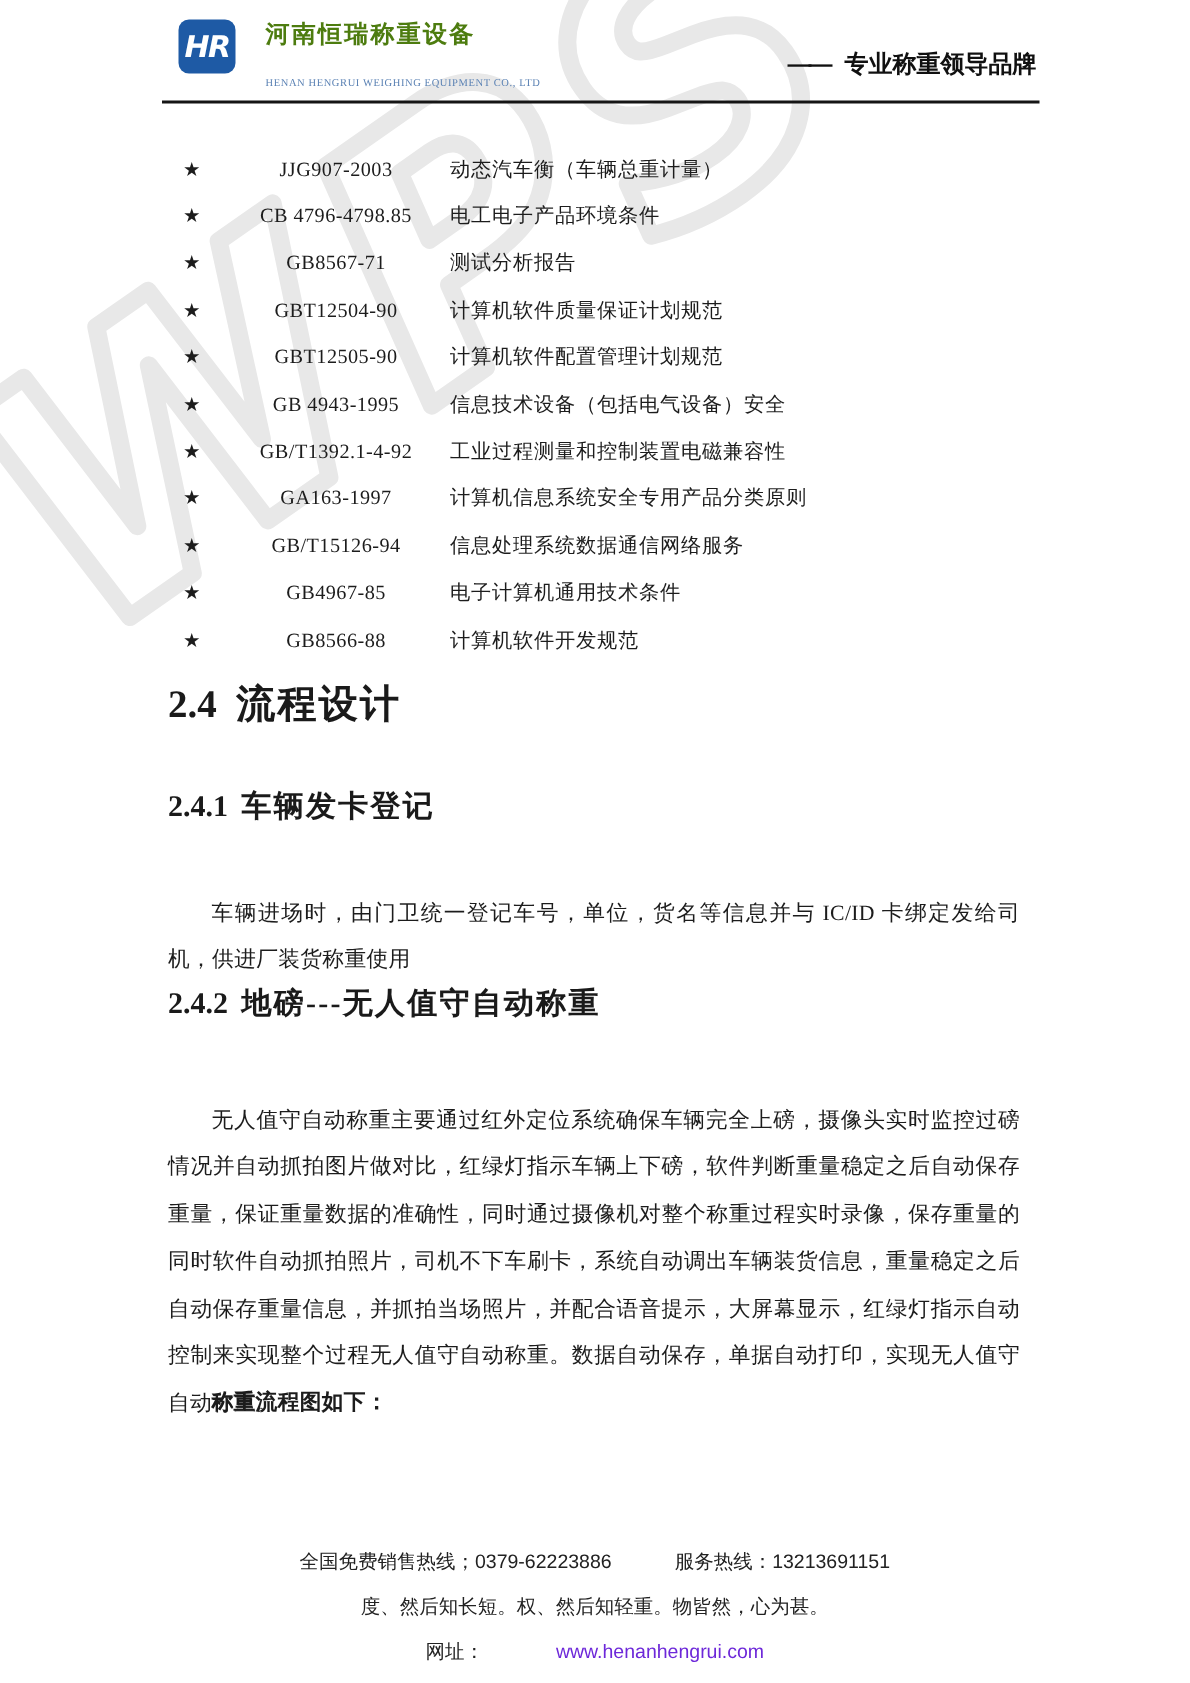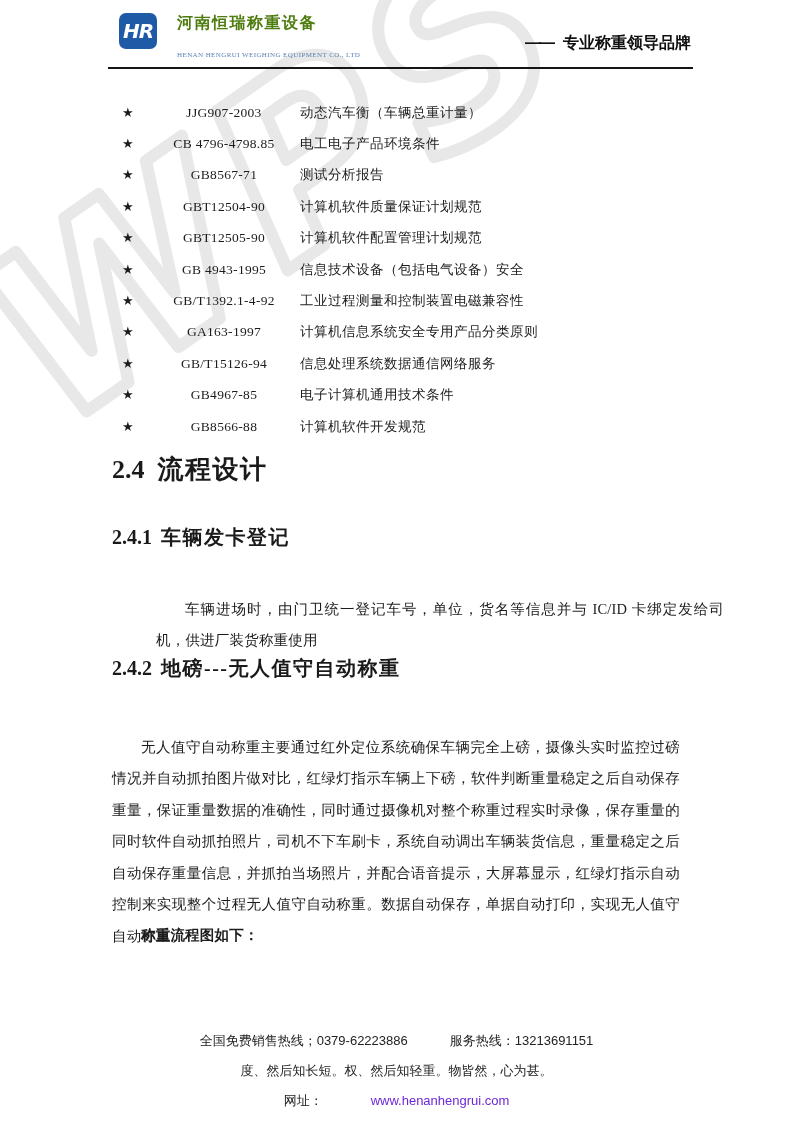--- a/index.html
+++ b/index.html
@@ -36,21 +36,21 @@
   .h-241 { top:524px; font-size:20px; }
   .h-242 { top:655px; font-size:20px; }
   .h-num { font-family:"Liberation Serif", serif; }
   .h-title { font-family:Liberation Serif, serif; margin-left:9px; letter-spacing:1.5px; }
 
   
   .para {
     left:112px; width:568px; font-size:14.5px; line-height:31.5px;
     text-align:justify; text-indent:2em; color:#1c1c1c; letter-spacing:0.2px;
   }
-  .p-241 { top:579px;margin-left:44px; }
+  .p-241 { top:579px; }
   .p-242 { top:717px; }
   .p-242b { top:905px; width:568px;font-weight:bold; }
 
   
   .footer { left:0; right:0; top:1026px; text-align:center;
     font-family:"Liberation Sans", sans-serif; font-size:13px; color:#222; }
   .f-line { height:30px; line-height:30px;text-align:center; }
   .f-gap { display:inline-block; width:42px; }
   .url { color:#6d28d9; cursor:pointer;margin-left:48px; }
 

